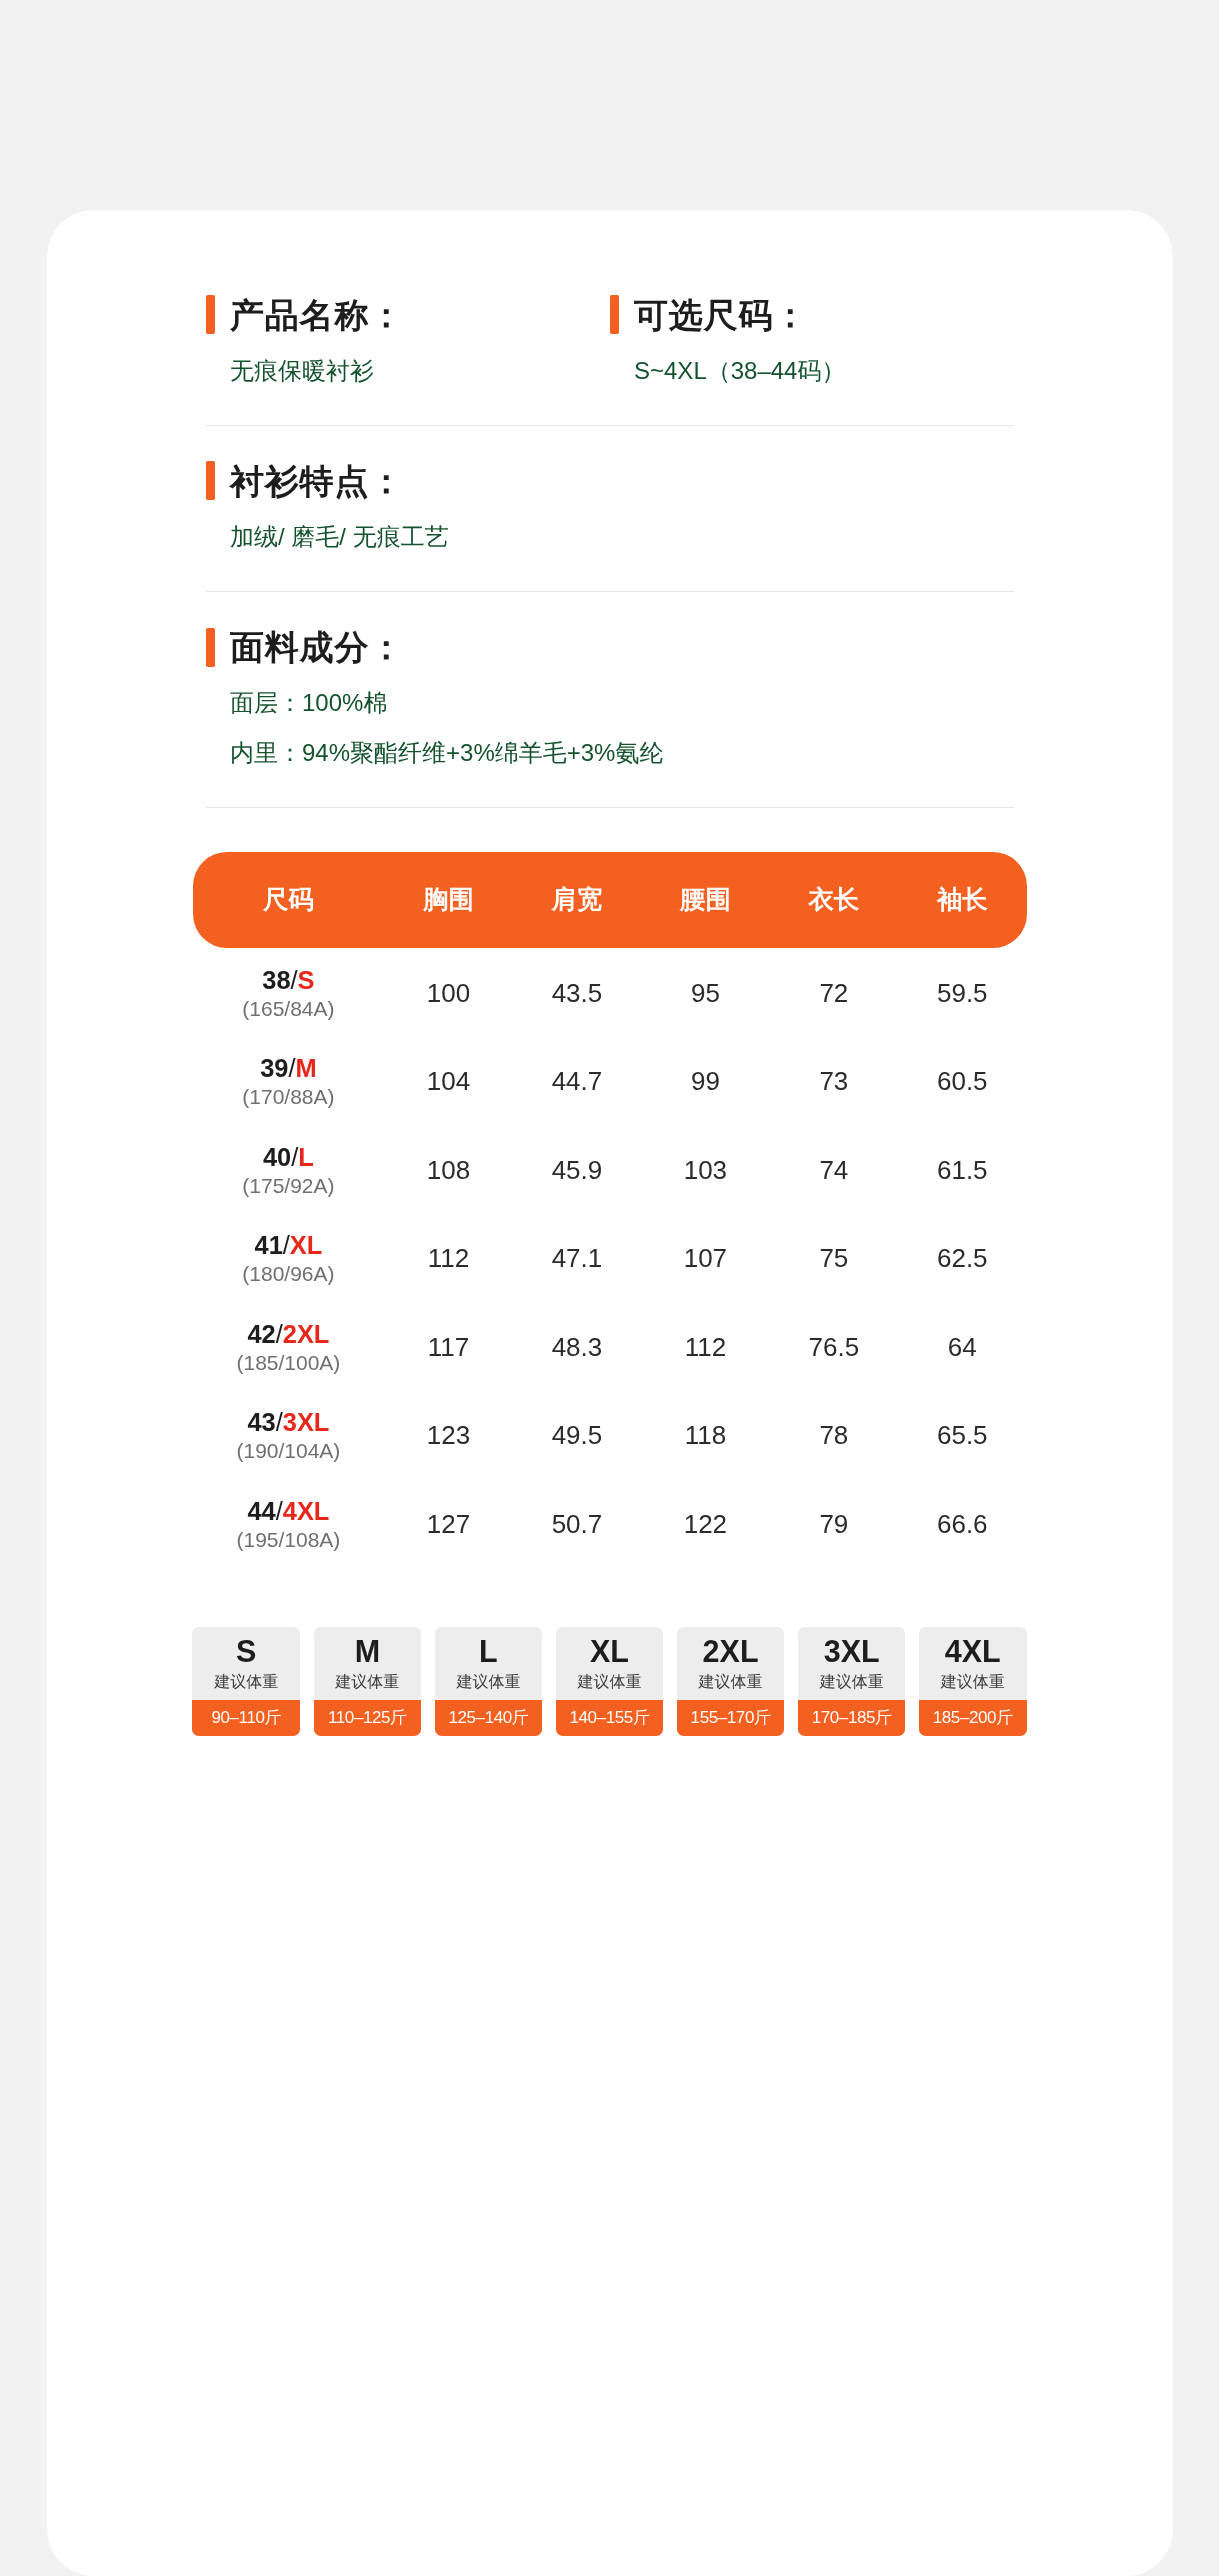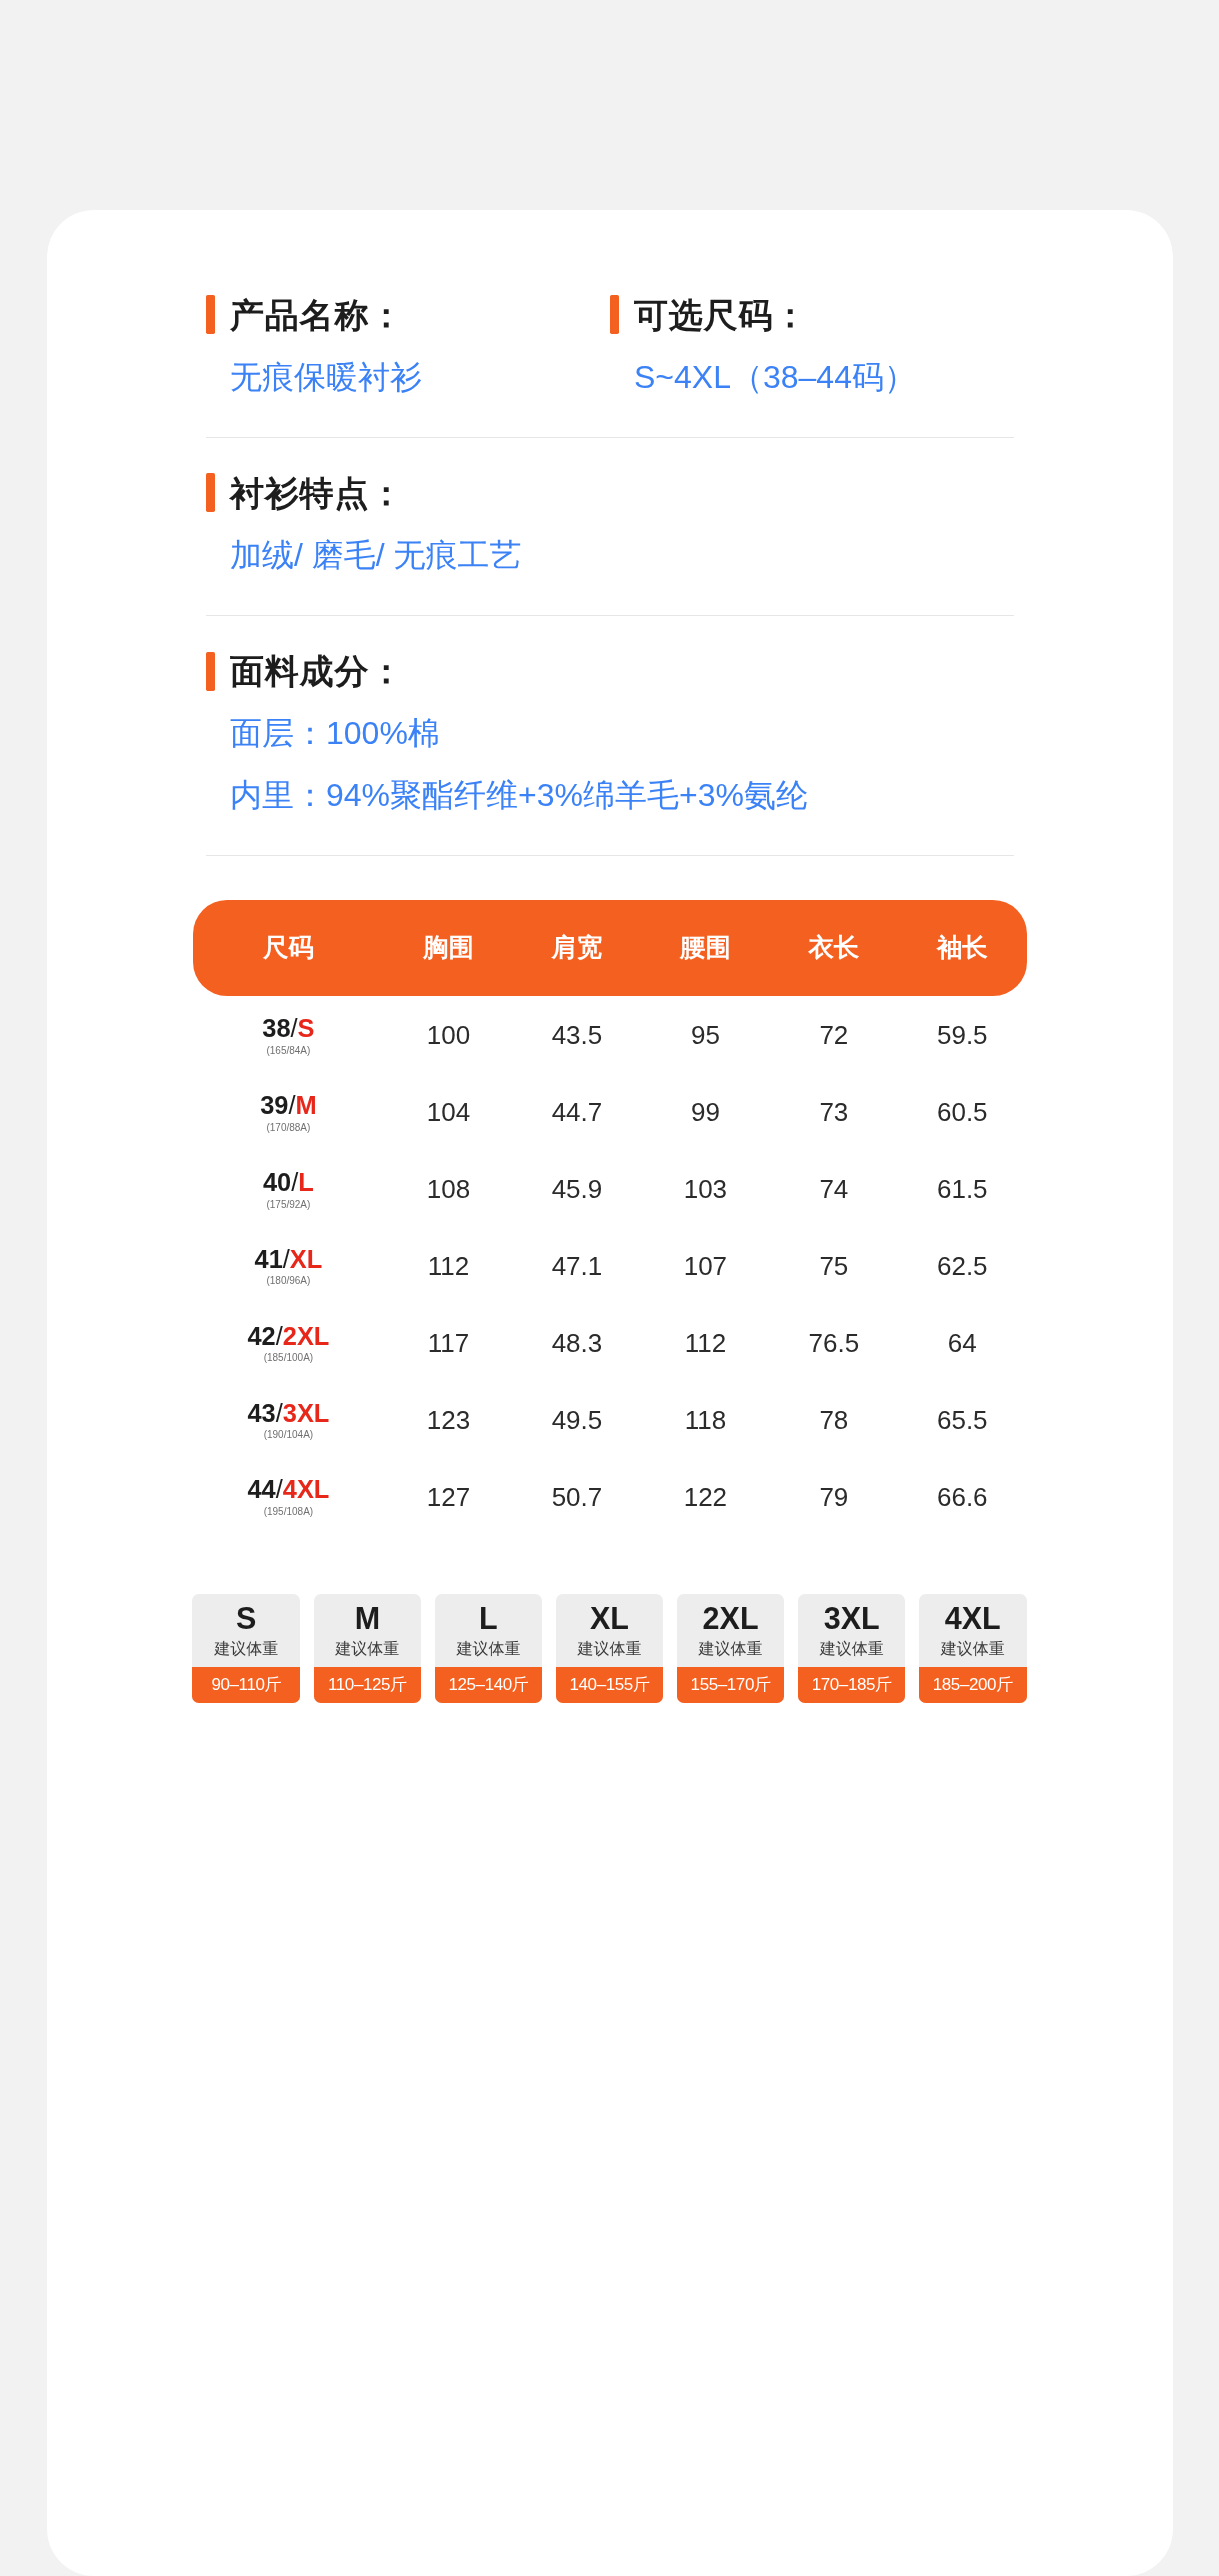--- a/index.html
+++ b/index.html
@@ -57,22 +57,22 @@
     flex: none;
   }
   .spec-title {
     font-size: 34px;
     font-weight: bold;
     color: #1d1d1d;
     letter-spacing: 0.8px;
     line-height: 1;
   }
   .spec-value {
-    font-size: 32px;
-    color: #3b82f6;
+    font-size: 24px;
+    color: #14532d;
     margin: 18.6px 0 0 24.5px;
     line-height: 1.5;
   }
   .divider {
     height: 0.8px;
     background: #e6e6e6;
     margin: 36px 0 36px 0;
   }
 
   
@@ -120,21 +120,21 @@
     white-space: nowrap;
   }
   .size-main .slash {
     font-weight: normal;
     color: #1d1d1d;
   }
   .size-alpha {
     color: #e8271b;
   }
   .size-sub {
-    font-size: 10px;
+    font-size: 21px;
     color: #707070;
     margin-top: 4.2px;
   }
 
   
   .chips {
     display: flex;
     justify-content: center;
     gap: 13.5px;
     margin-top: 59px;

